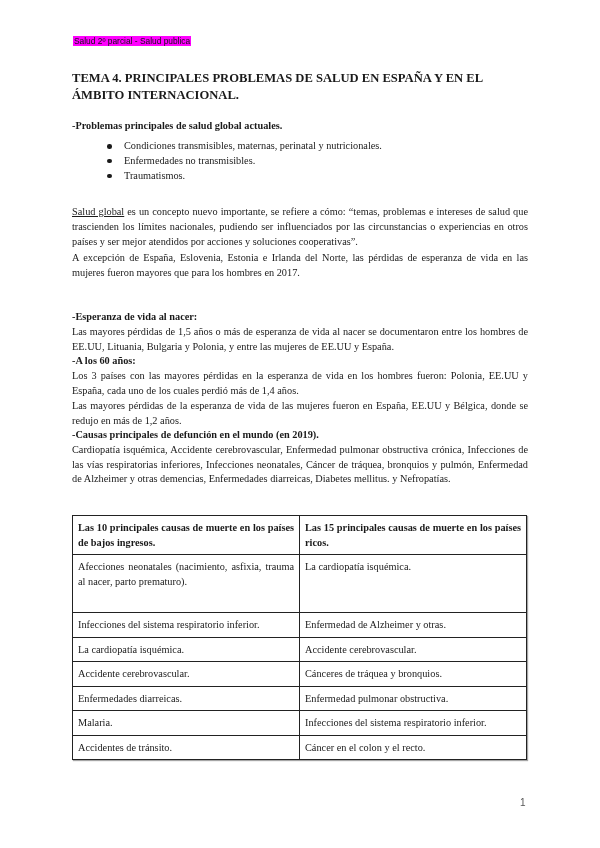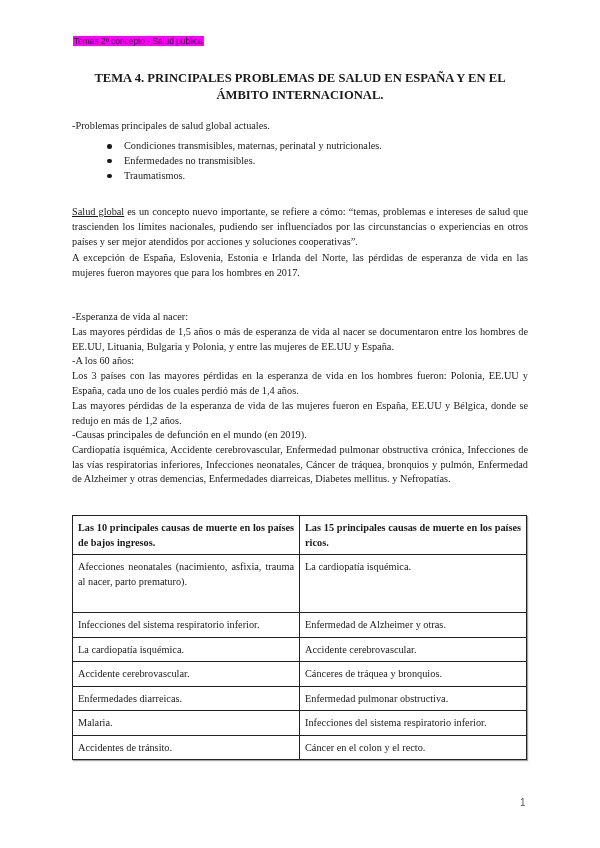--- a/index.html
+++ b/index.html
@@ -31,35 +31,35 @@
       background: #ff00ff;
       color: #111;
       padding: 0 1px;
       white-space: nowrap;
     }
     .title {
       position: absolute;
       left: 72px;
       width: 456px;
       top: 70px;
-      text-align: center;
+      text-align: left;
       font-weight: bold;
       font-size: 12.6px;
       line-height: 17px;
     }
     .body-text {
       position: absolute;
       left: 72px;
       width: 456px;
       font-size: 10.3px;
       line-height: 14.8px;
       text-align: justify;
     }
     .bold {
-      font-weight: normal;
+      font-weight: bold;
     }
     .u {
       text-decoration: underline;
     }
     ul.bullets {
       position: absolute;
       left: 72px;
       width: 456px;
       top: 134px;
       margin: 5px;
@@ -114,21 +114,21 @@
       font-family: "Liberation Sans", "DejaVu Sans", sans-serif;
       font-size: 10px;
       color: #555;
     }
   </style>
 </head>
 <body>
 
 <div class="page">
 
-  <div class="running-header">Temas 2º concepto - Salud publica</div>
+  <div class="running-header">Salud 2º parcial - Salud publica</div>
 
   <div class="title">TEMA 4. PRINCIPALES PROBLEMAS DE SALUD EN ESPAÑA Y EN EL ÁMBITO INTERNACIONAL.</div>
 
   <div class="body-text bold" style="top:119px;">-Problemas principales de salud global actuales.</div>
 
   <ul class="bullets">
     <li>Condiciones transmisibles, maternas, perinatal y nutricionales.</li>
     <li>Enfermedades no transmisibles.</li>
     <li>Traumatismos.</li>
   </ul>

